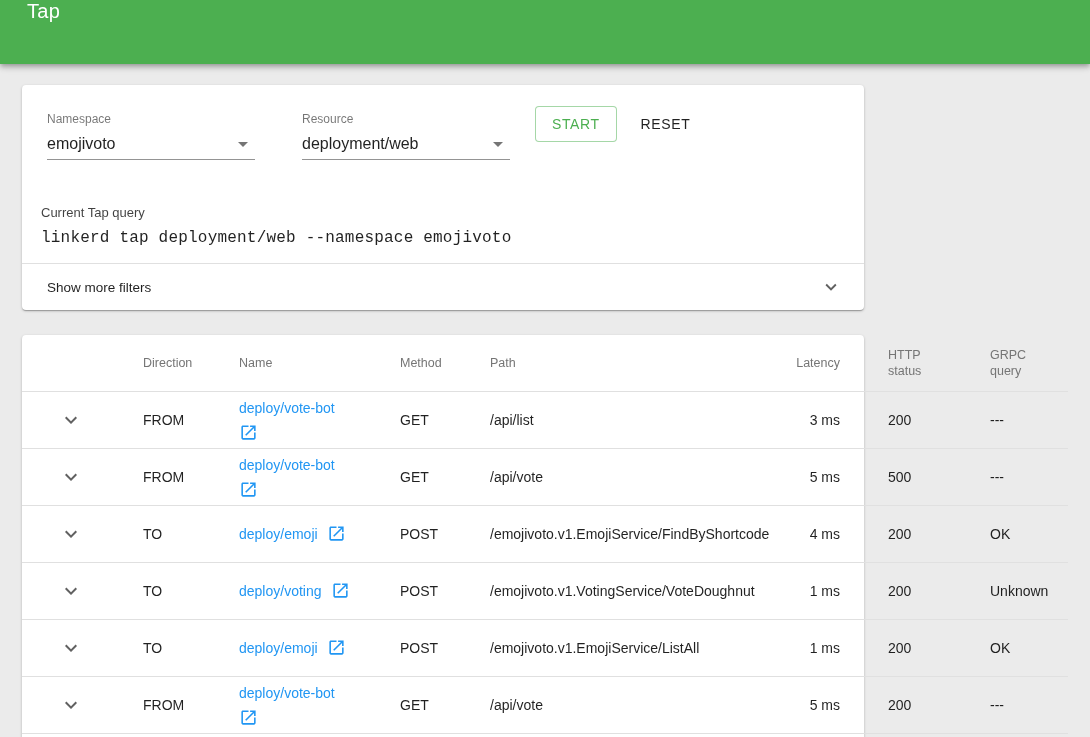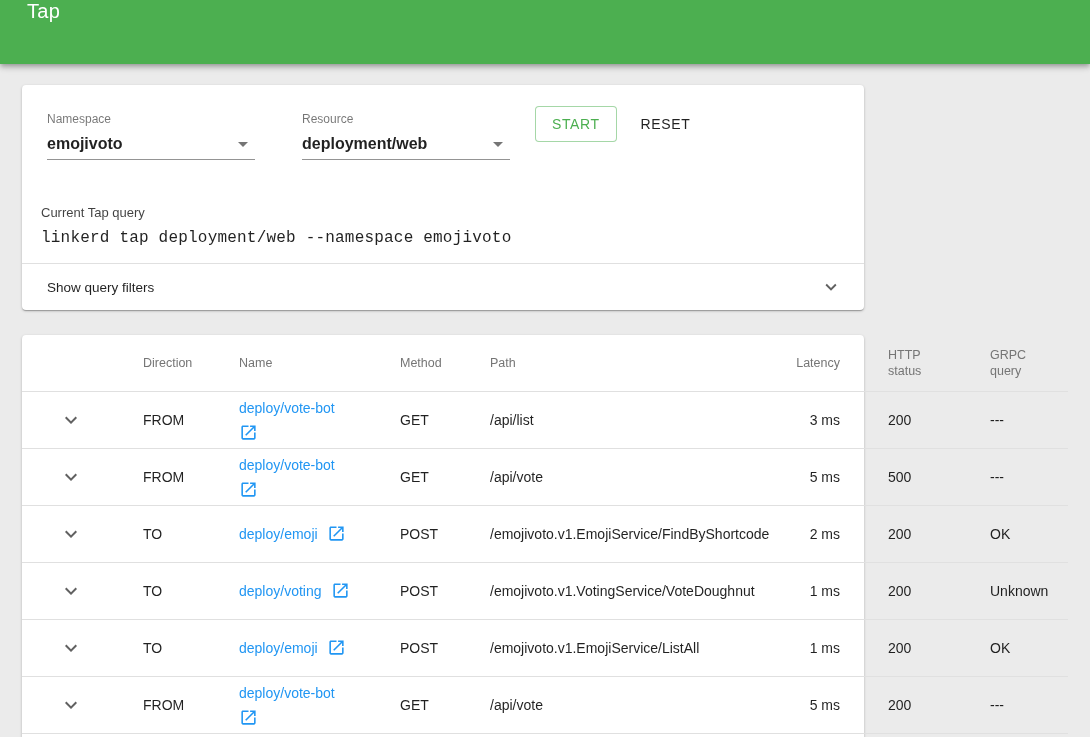--- a/index.html
+++ b/index.html
@@ -26,21 +26,21 @@
   .card.query { margin-top: 21px; }
   .card.results { margin-top: 25px; padding-bottom: 60px; }
 
   
   .form-top { display: flex; align-items: flex-start; padding: 27px 25px 0 25px; }
   .select-field { width: 208px; cursor: pointer; }
   .select-field + .select-field { margin-left: 47px; }
   .select-label { font-size: 12px; color: rgba(0,0,0,0.54); line-height: 14px; }
   .select-value-row {
     display: flex; align-items: flex-start; justify-content: space-between;
-    margin-top: 6px; padding-bottom: 3px; border-bottom: 1px solid rgba(0,0,0,0.42); font-weight: bold;
+    margin-top: 6px; padding-bottom: 3px; border-bottom: 1px solid rgba(0,0,0,0.42);
   }
   .select-value { font-size: 16px; line-height: 24px; color: rgba(0,0,0,0.87); }
   .dropdown-arrow { width: 24px; height: 24px; flex: 0 0 auto; }
 
   .btn-start {
     margin-left: 25px; margin-top: -6px;
     min-width: 78px; height: 36px; padding: 0 16px;
     background: #fff; border: 1px solid rgba(76,175,80,0.5); border-radius: 4px;
     color: var(--primary, #4caf50); font-size: 14px; font-weight: 500; letter-spacing: .6px;
     font-family: "Liberation Sans", sans-serif; cursor: pointer;
@@ -129,21 +129,21 @@
     <button class="btn-start">START</button>
     <button class="btn-reset">RESET</button>
   </div>
 
   <div class="query-block">
     <div class="query-label">Current Tap query</div>
     <div class="query-code">linkerd tap deployment/web --namespace emojivoto</div>
   </div>
 
   <div class="filters-row">
-    <span class="filters-label">Show query filters</span>
+    <span class="filters-label">Show more filters</span>
     <svg class="chevron-svg" viewBox="0 0 24 24">
         <path d="M16.59 8.59 12 13.17 7.41 8.59 6 10l6 6 6-6z" fill="#616161"></path>
       </svg>
   </div>
 </section>
 
 <section class="card results">
   <table>
     <colgroup>
       <col class="c1">
@@ -205,21 +205,21 @@
             <button class="expand-btn"><svg viewBox="0 0 24 24">
                 <path d="M16.59 8.59 12 13.17 7.41 8.59 6 10l6 6 6-6z" fill="#616161"></path>
               </svg></button>
           </td>
           <td class="c-direction">TO</td>
           <td class="c-name"><a class="res-link">deploy/emoji</a><svg class="ext-icon" viewBox="0 0 24 24">
               <path d="M19 19H5V5h7V3H5c-1.11 0-2 .9-2 2v14c0 1.1.89 2 2 2h14c1.1 0 2-.9 2-2v-7h-2v7zM14 3v2h3.59l-9.83 9.83 1.41 1.41L19 6.41V10h2V3h-7z" fill="#2196f3"></path>
             </svg></td>
           <td class="c-method">POST</td>
           <td class="c-path">/emojivoto.v1.EmojiService/FindByShortcode</td>
-          <td class="c-latency">2 ms</td>
+          <td class="c-latency">4 ms</td>
           <td class="c-http">200</td>
           <td class="c-grpc">OK</td>
         </tr>
         <tr>
           <td class="c-expand">
             <button class="expand-btn"><svg viewBox="0 0 24 24">
                 <path d="M16.59 8.59 12 13.17 7.41 8.59 6 10l6 6 6-6z" fill="#616161"></path>
               </svg></button>
           </td>
           <td class="c-direction">TO</td>

